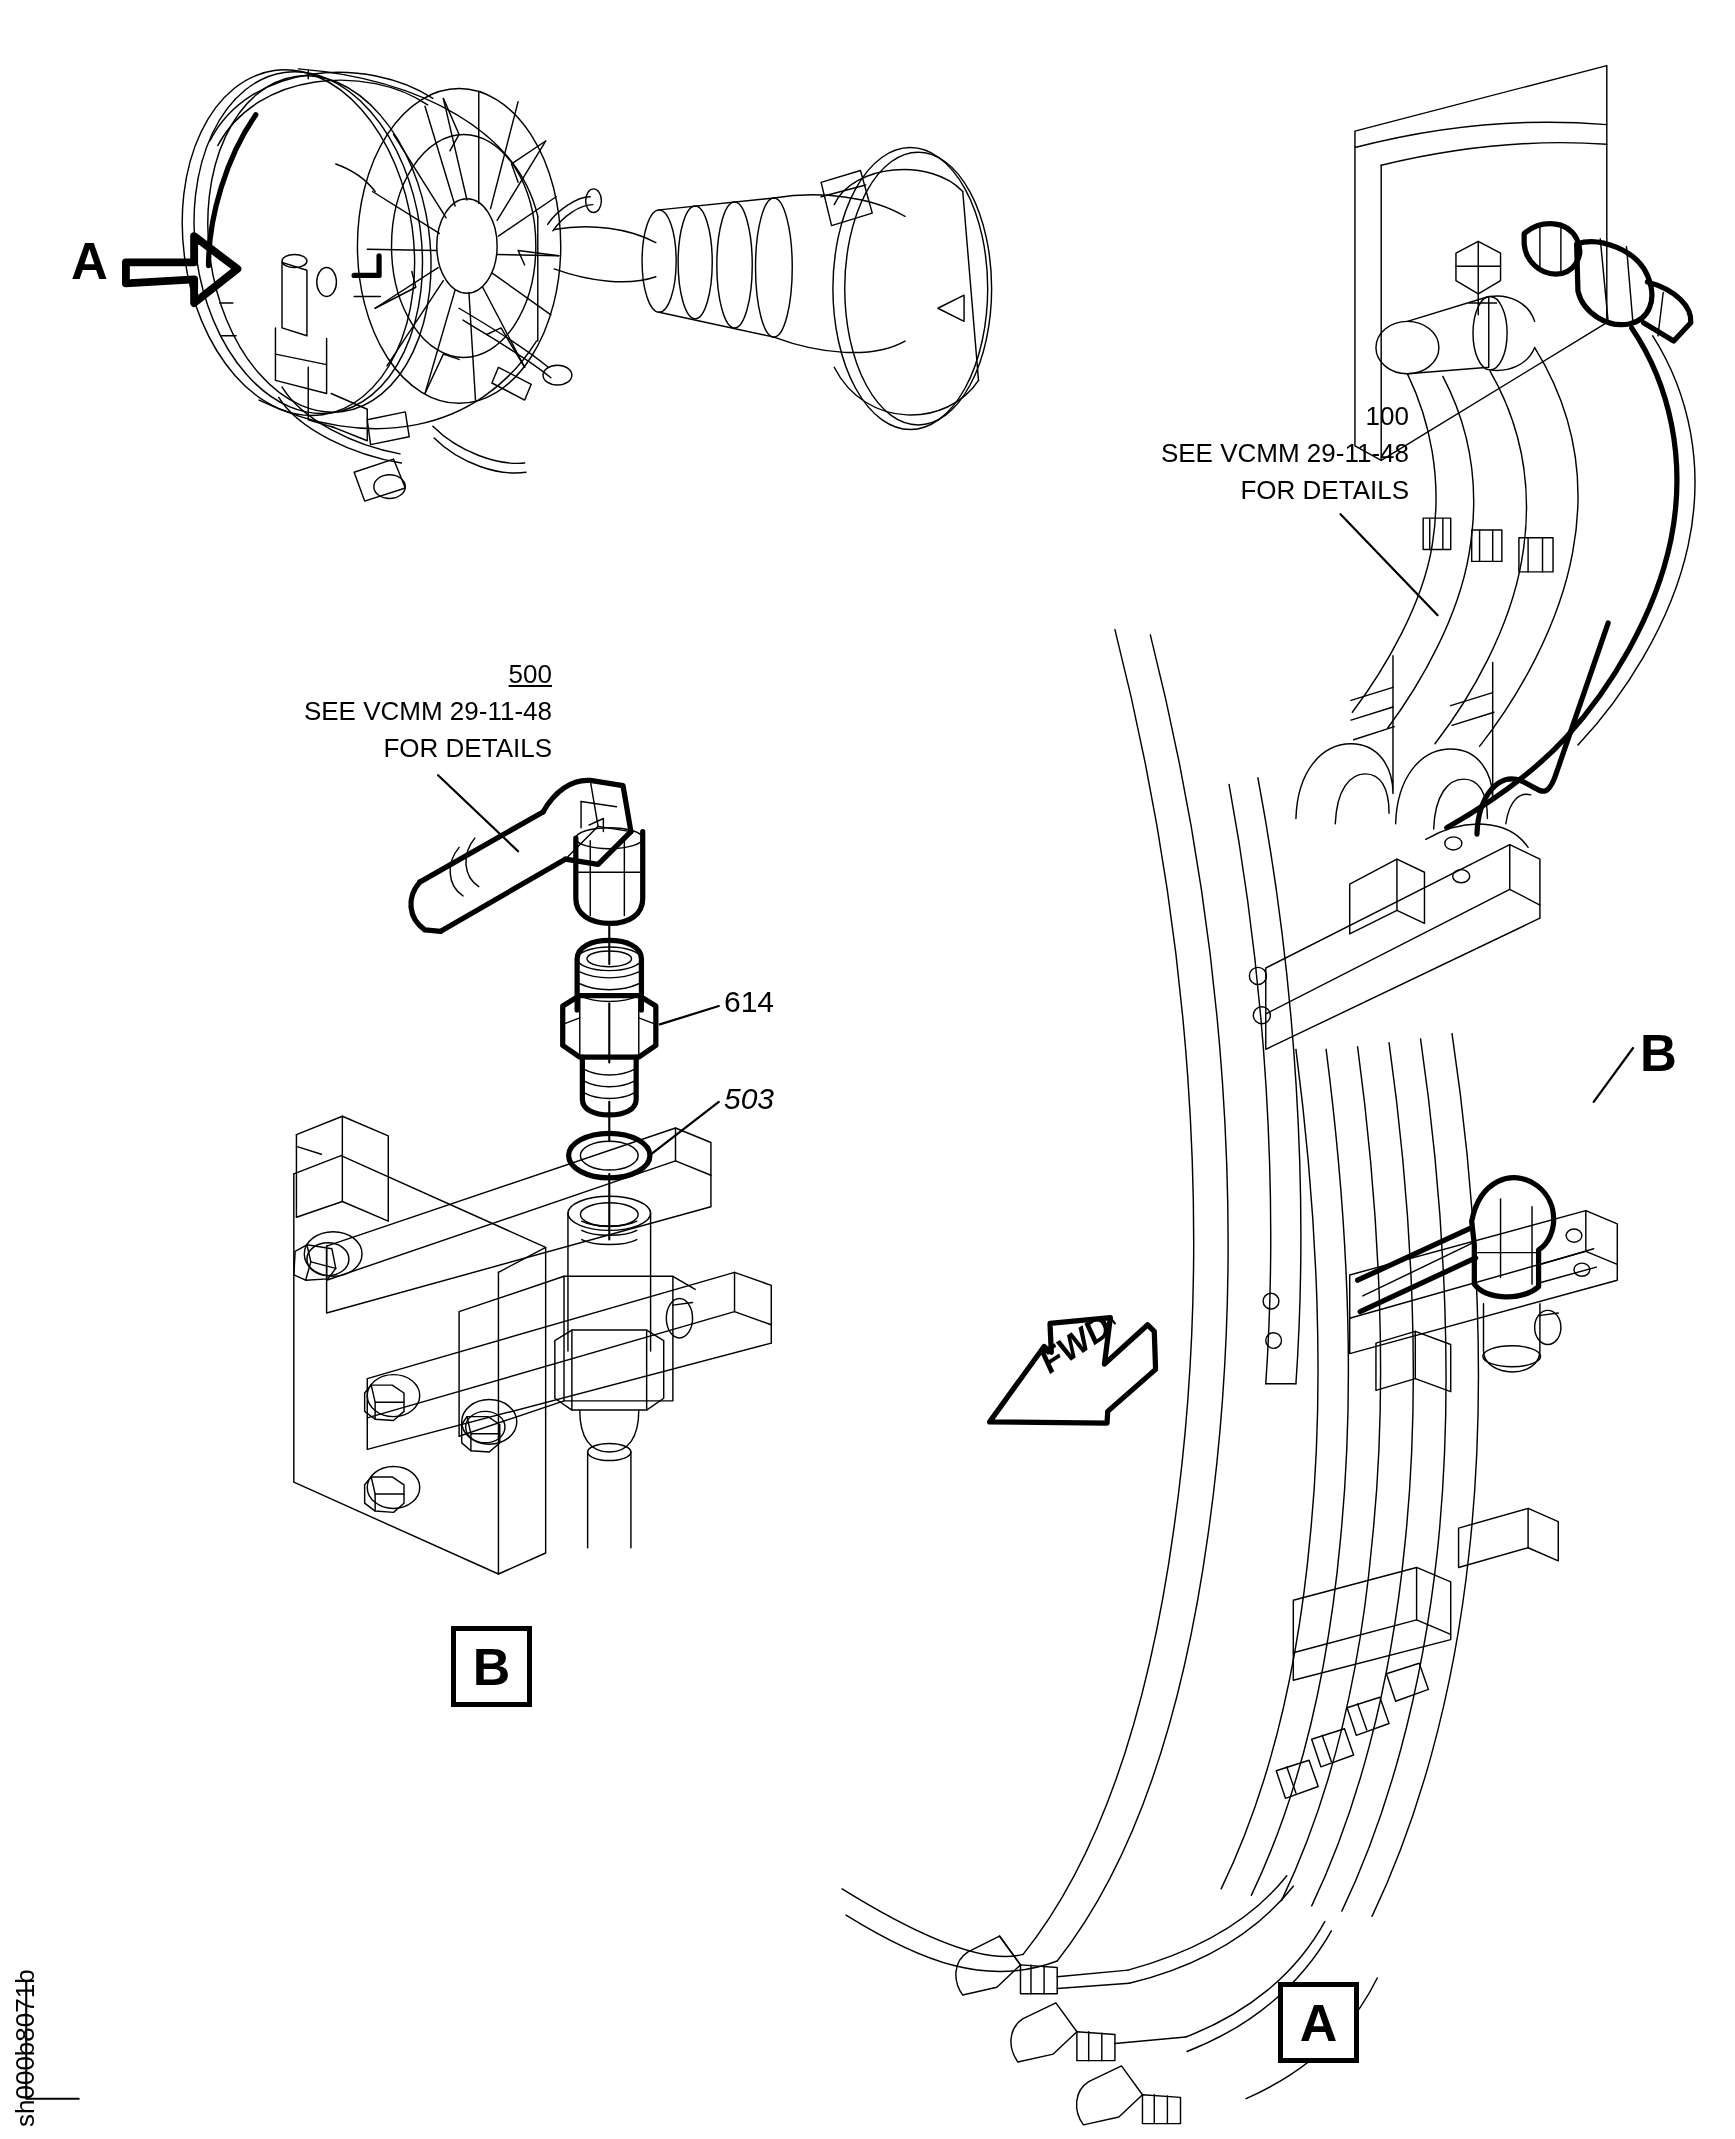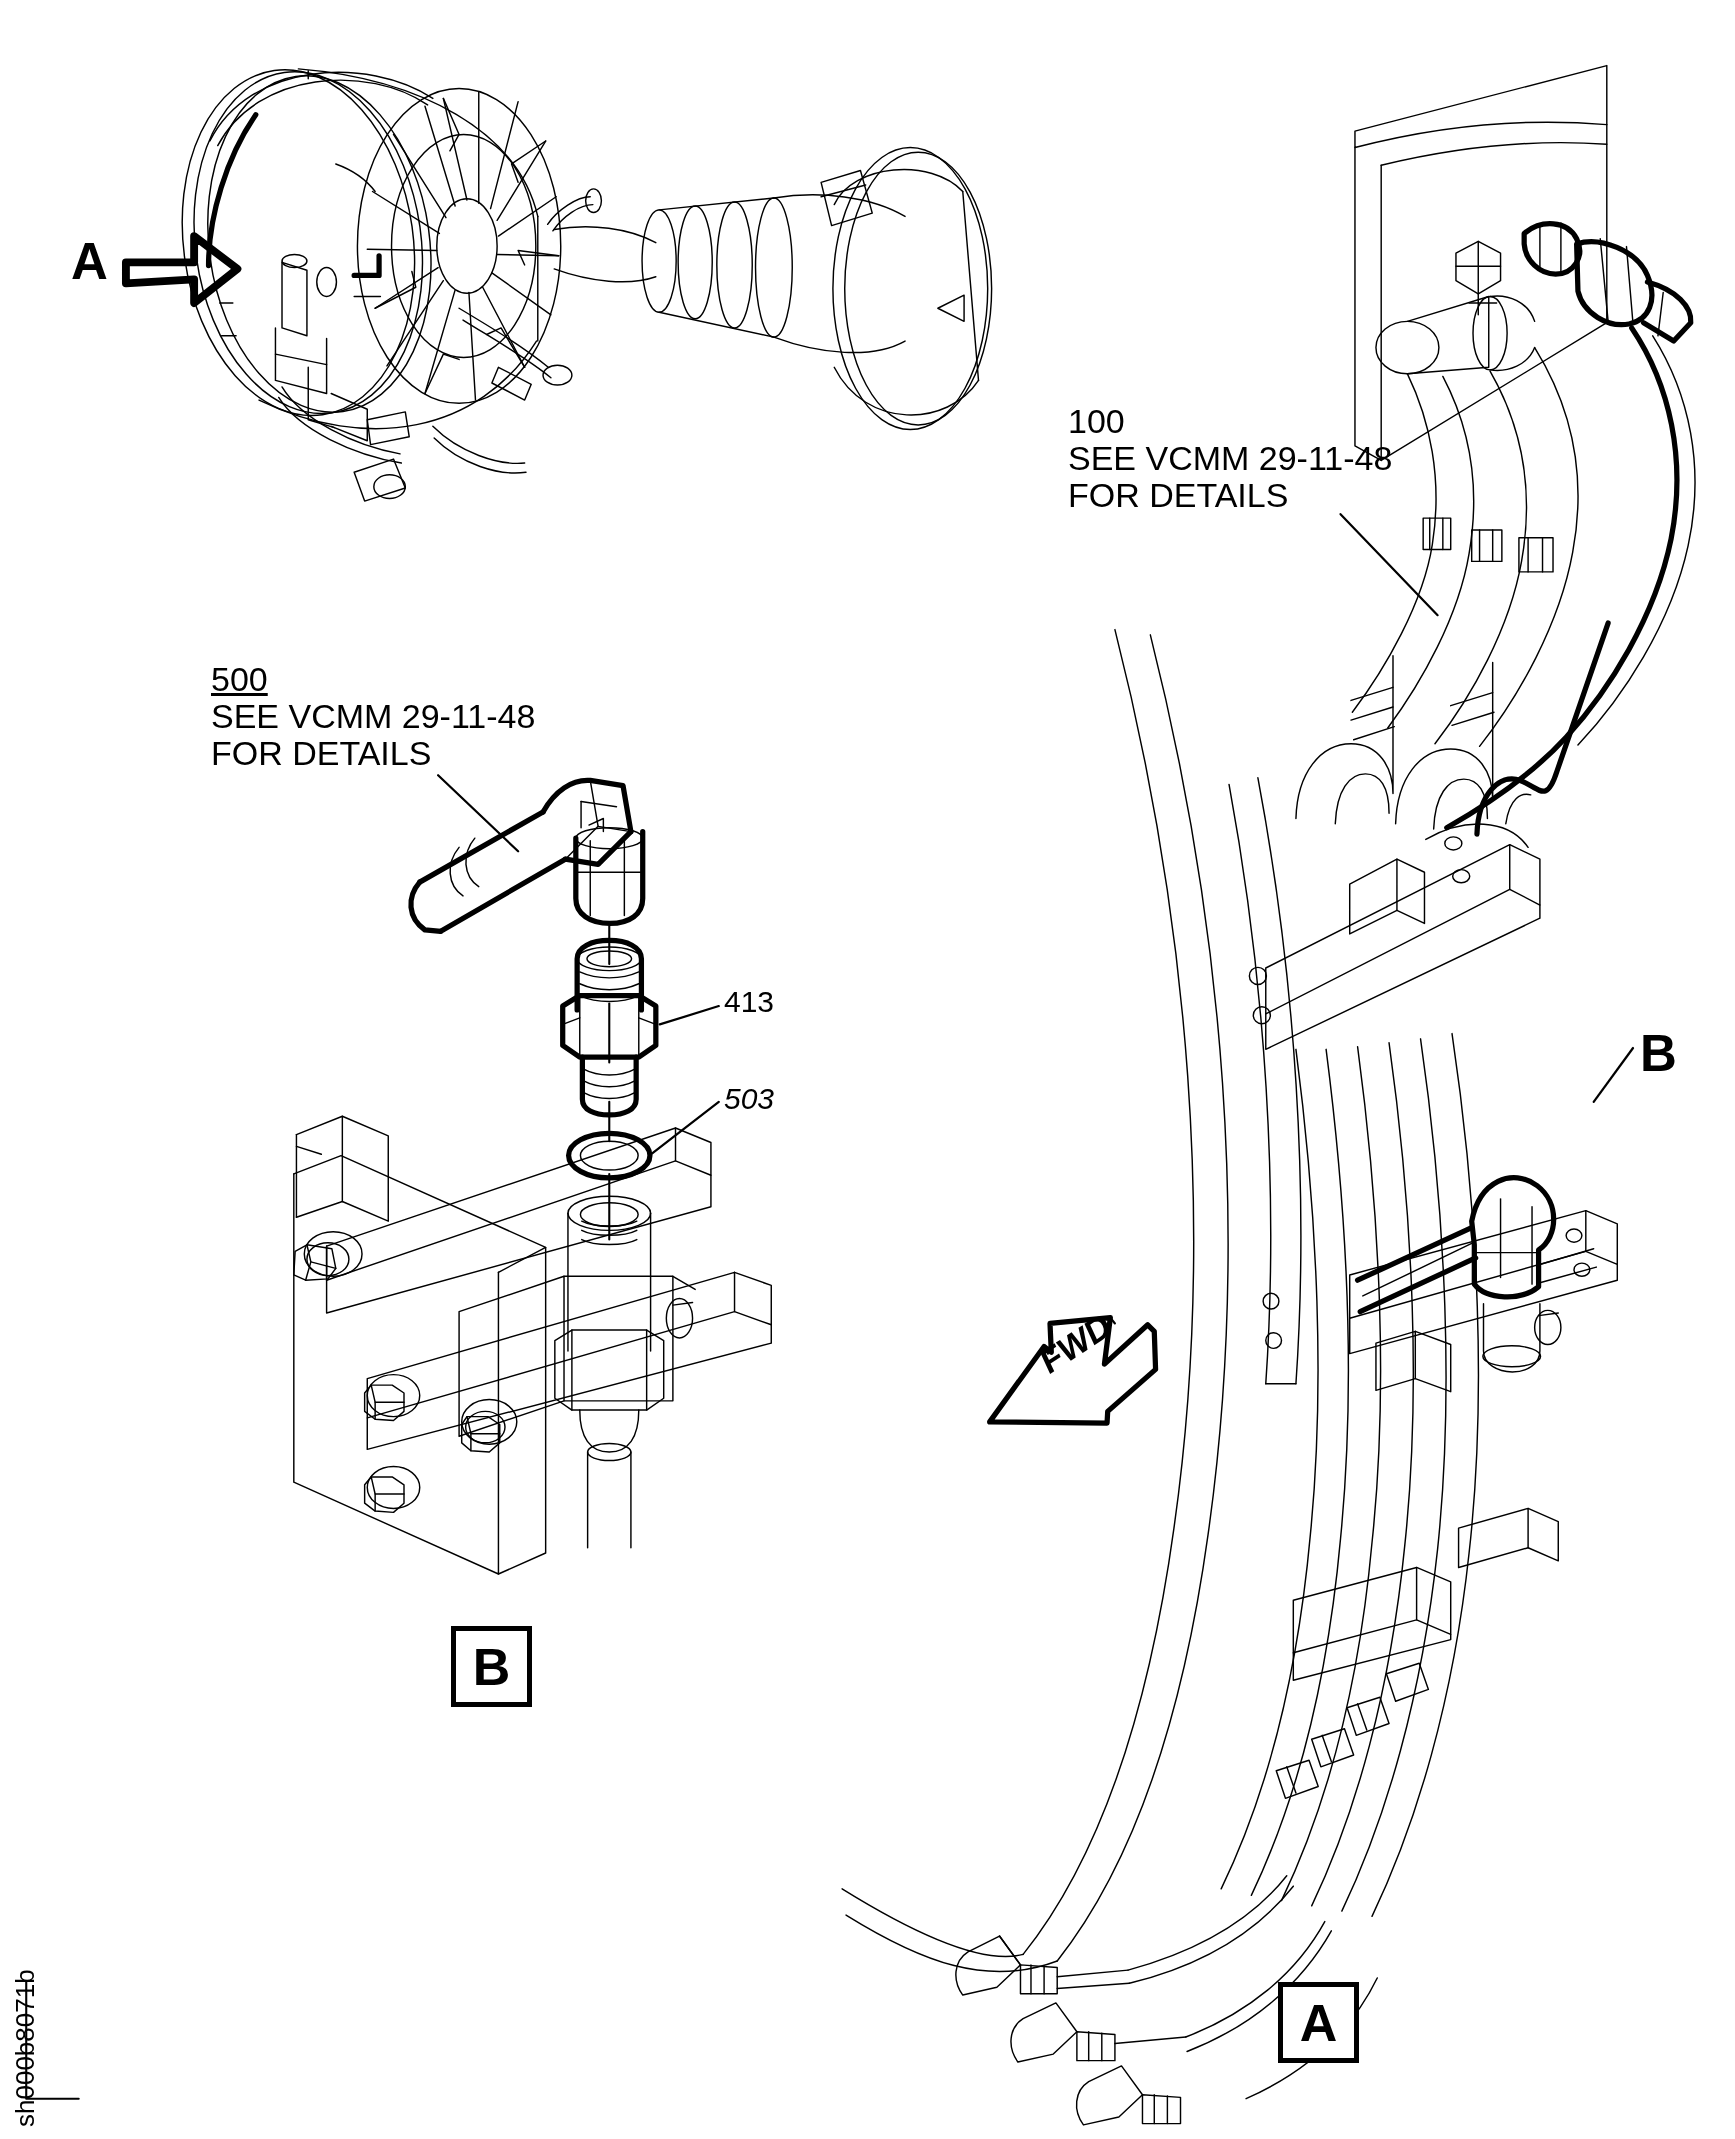--- a/index.html
+++ b/index.html
@@ -24,22 +24,22 @@
     height: 2140px;
   }
   .lbl {
     position: absolute;
     font-family: "Liberation Sans", sans-serif;
     color: #000;
     white-space: pre;
     line-height: 1.22;
   }
   .callout-text {
-    font-size: 34px;
-    text-align: left;
+    font-size: 26px;
+    text-align: right;
   }
   .partnum {
     font-size: 30px;
   }
   .viewletter {
     font-size: 51px;
     font-weight: bold;
   }
   .boxletter {
     position: absolute;
@@ -545,21 +545,21 @@
   <div class="lbl viewletter" style="left:71px; top:231px;">A</div>
 
   <div class="lbl callout-text" style="left:1068px; top:401px; width:341px;">100</div>
   <div class="lbl callout-text" style="left:1068px; top:438px; width:341px;">SEE VCMM 29-11-48</div>
   <div class="lbl callout-text" style="left:1068px; top:475px; width:341px;">FOR DETAILS</div>
 
   <div class="lbl callout-text" style="left:211px; top:659px; width:341px;text-decoration:underline;">500</div>
   <div class="lbl callout-text" style="left:211px; top:696px; width:341px;">SEE VCMM 29-11-48</div>
   <div class="lbl callout-text" style="left:211px; top:733px; width:341px;">FOR DETAILS</div>
 
-  <div class="lbl partnum" style="left:724px; top:984px;">413</div>
+  <div class="lbl partnum" style="left:724px; top:984px;">614</div>
   <div class="lbl partnum" style="left:724px; top:1081px;font-style:italic;">503</div>
 
   <div class="lbl viewletter" style="left:1640px; top:1023px;">B</div>
 
   <div class="boxletter" style="left:451px; top:1626px; width:71px; height:71px;">B</div>
   <div class="boxletter" style="left:1278px; top:1982px; width:71px; height:71px;">A</div>
 
   <div class="fwd-text" style="left:1035px; top:1347px; transform: rotate(-33deg) skewX(-8deg); transform-origin: left top;">FWD</div>
 
   <div class="drawing-id" style="left:41px; top:2096px;">sh000b8071b</div>

